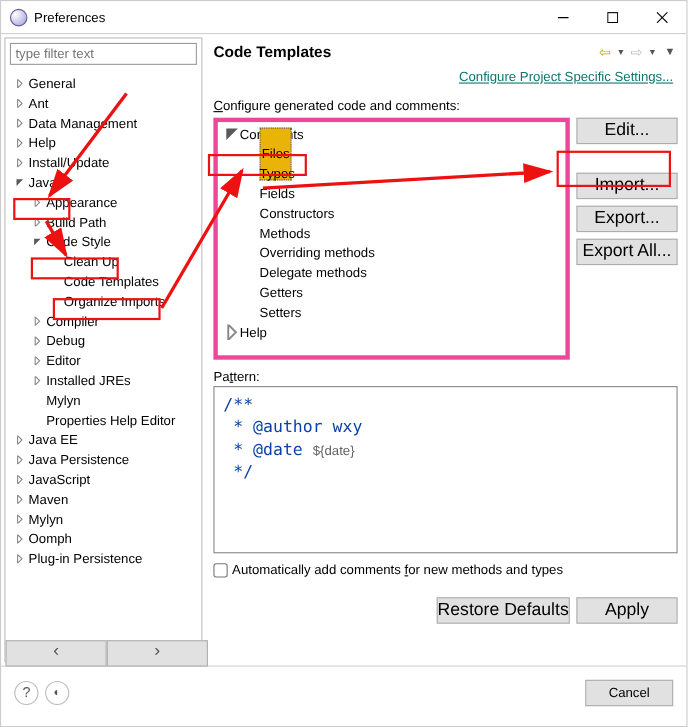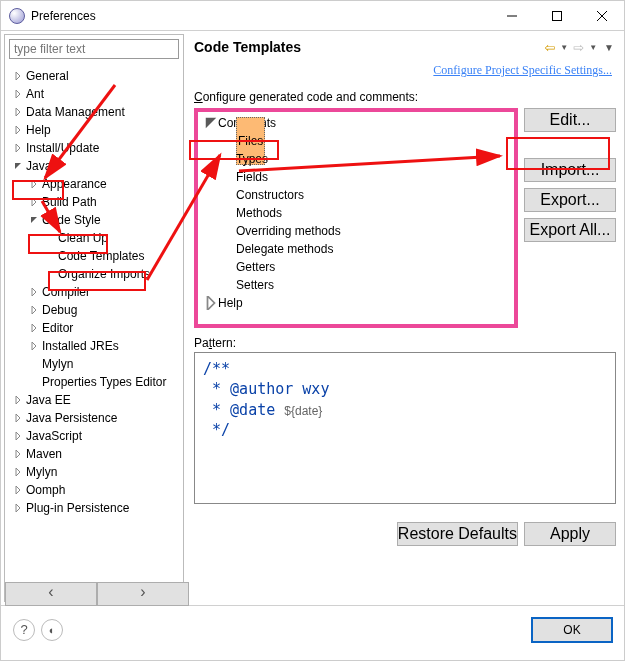--- a/index.html
+++ b/index.html
@@ -33,31 +33,31 @@
   .hscroll .thumb { position:absolute; left:0; width:40%; height:8px; top:3px; background:#c1c1c1; border-radius:4px;}
   .main { flex: 1; position: relative; padding: 8px 8px 4px 10px; overflow:hidden;}
   .heading-row { display: flex; align-items: center; }
   .heading { font-weight: bold; font-size: 14px; flex: 1; }
   .nav-icons { display:flex; gap:3px; align-items:center;}
   .nav-icons .arr { font-size:13px; }
   .nav-icons .back { color:#d49b00;}
   .nav-icons .fwd { color:#bbb;}
   .nav-icons .drop { font-size:8px; color:#555; margin:0 2px;}
   .linkbar { text-align: right; padding: 8px 4px 10px 0; }
-  .linkbar a { color: #3b82f6; text-decoration: underline; cursor:pointer;font-family:Liberation Serif, serif; }
+  .linkbar a { color: #0f766e; text-decoration: underline; cursor:pointer; }
   .configlabel { margin: 2px 0 4px 0; }
   .configlabel u { text-decoration: underline; }
   .templates-row { display: flex; gap: 6px; }
   .templates-box { flex: 1; border: 4px solid #ec4899; height: 220px; overflow: auto; padding: 2px 4px; text-align: center; }
   .btns { display: flex; flex-direction: column; gap: 6px; }
   .btns button, .bottom-btns button, .btn { min-width: 92px; height: 24px; background: #e1e1e1; border: 1px solid #adadad; cursor:pointer; font-family:inherit; font-size:16px;}
   .tnode { display:flex; align-items:center; height:18px; }
   .tnode .tw { width:14px; display:flex; align-items:center; justify-content:center; flex-shrink:0;}
   .tnode .label {}
-  .tnode.sel .label { background:#fdba74; border:1px dotted #666; padding:16px 1px;}
+  .tnode.sel .label { background:#eab308; border:1px dotted #666; padding:16px 1px;}
   .tind1 { padding-left:2px;}
   .tind2 { padding-left:20px;}
   .pattern-label { margin-top:8px;}
   .pattern-label u { text-decoration:underline;}
   .pattern-box { border:1px solid #888; height:152px; margin-top:2px; padding:6px 8px; font-family:Consolas,monospace; font-size:15px; color:#0a42a8; line-height:1.35; overflow:auto; white-space:pre;}
   .pattern-box .tag { color:#646464;}
   .checkbox-row { margin-top:8px; display:flex; align-items:center; gap:4px;}
   .checkbox-row input { width:13px; height:13px; margin:0;}
   .checkbox-row label u { text-decoration:underline;}
   .bottom-btns { display:flex; justify-content:flex-end; gap:6px; margin-top:18px; border-top:0;}
@@ -219,21 +219,21 @@
               </svg>
             </span>
             <span class="label">Installed JREs</span>
           </div>
           <div class="node ind2">
             <span class="tw"></span>
             <span class="label">Mylyn</span>
           </div>
           <div class="node ind2">
             <span class="tw"></span>
-            <span class="label">Properties Types Editor</span>
+            <span class="label">Properties Help Editor</span>
           </div>
           <div class="node ind1">
             <span class="tw">
               <svg viewBox="0 0 8 8">
                 <path d="M2 0 L6 4 L2 8 Z" fill="none" stroke="#888" stroke-width="1"></path>
               </svg>
             </span>
             <span class="label">Java EE</span>
           </div>
           <div class="node ind1">
@@ -371,20 +371,24 @@
         <button>Import...</button>
         <button>Export...</button>
         <button>Export All...</button>
       </div>
     </div>
     <div class="pattern-label"><span>Pa</span><u>t</u><span>tern:</span></div>
     <div class="pattern-box" id="pattern-box">/**
  * @author wxy
  * @date <span class="tag">${date}</span>
  */</div>
+    <div class="checkbox-row">
+      <input type="checkbox" style="">
+      <label><span>Automatically add comments </span><u>f</u><span>or new methods and types</span></label>
+    </div>
     <div class="bottom-btns">
       <button style="min-width:110px;">Restore Defaults</button>
       <button>Apply</button>
     </div>
 
     <div class="redbox" style="left:322px; top:106px; width:104px; height:33px;"></div>
     <div class="redbox" style="left:5px; top:109px; width:90px; height:20px;"></div>
     <svg class="arrow" style="left:0; top:0;" width="430" height="200">
       <defs>
           <marker id="ah1" markerWidth="10" markerHeight="10" refX="8" refY="3" orient="auto">
@@ -394,21 +398,21 @@
       <line x1="55" y1="140" x2="316" y2="125" stroke="#e11" stroke-width="3" marker-end="url(#ah1)"></line>
     </svg>
   </div>
 </div>
 
 <div class="footer">
   <div class="left">
     <div class="circbtn">?</div>
     <div class="circbtn" style="font-size:11px;">◐</div>
   </div>
-  <button class="ok">OK</button>
+  <button class="cancel">Cancel</button>
 </div>
 
 <div class="redbox" style="position:absolute; left:12px; top:180px; width:52px; height:20px;"></div>
 <div class="redbox" style="position:absolute; left:28px; top:234px; width:80px; height:20px;"></div>
 <div class="redbox" style="position:absolute; left:48px; top:271px; width:98px; height:20px;"></div>
 
 <svg class="arrow" style="position:absolute; left:0; top:0;" width="200" height="260">
   <defs>
       <marker id="ah2" markerWidth="10" markerHeight="10" refX="8" refY="3" orient="auto">
         <path d="M0,0 L0,6 L9,3 z" fill="#e11"></path>

